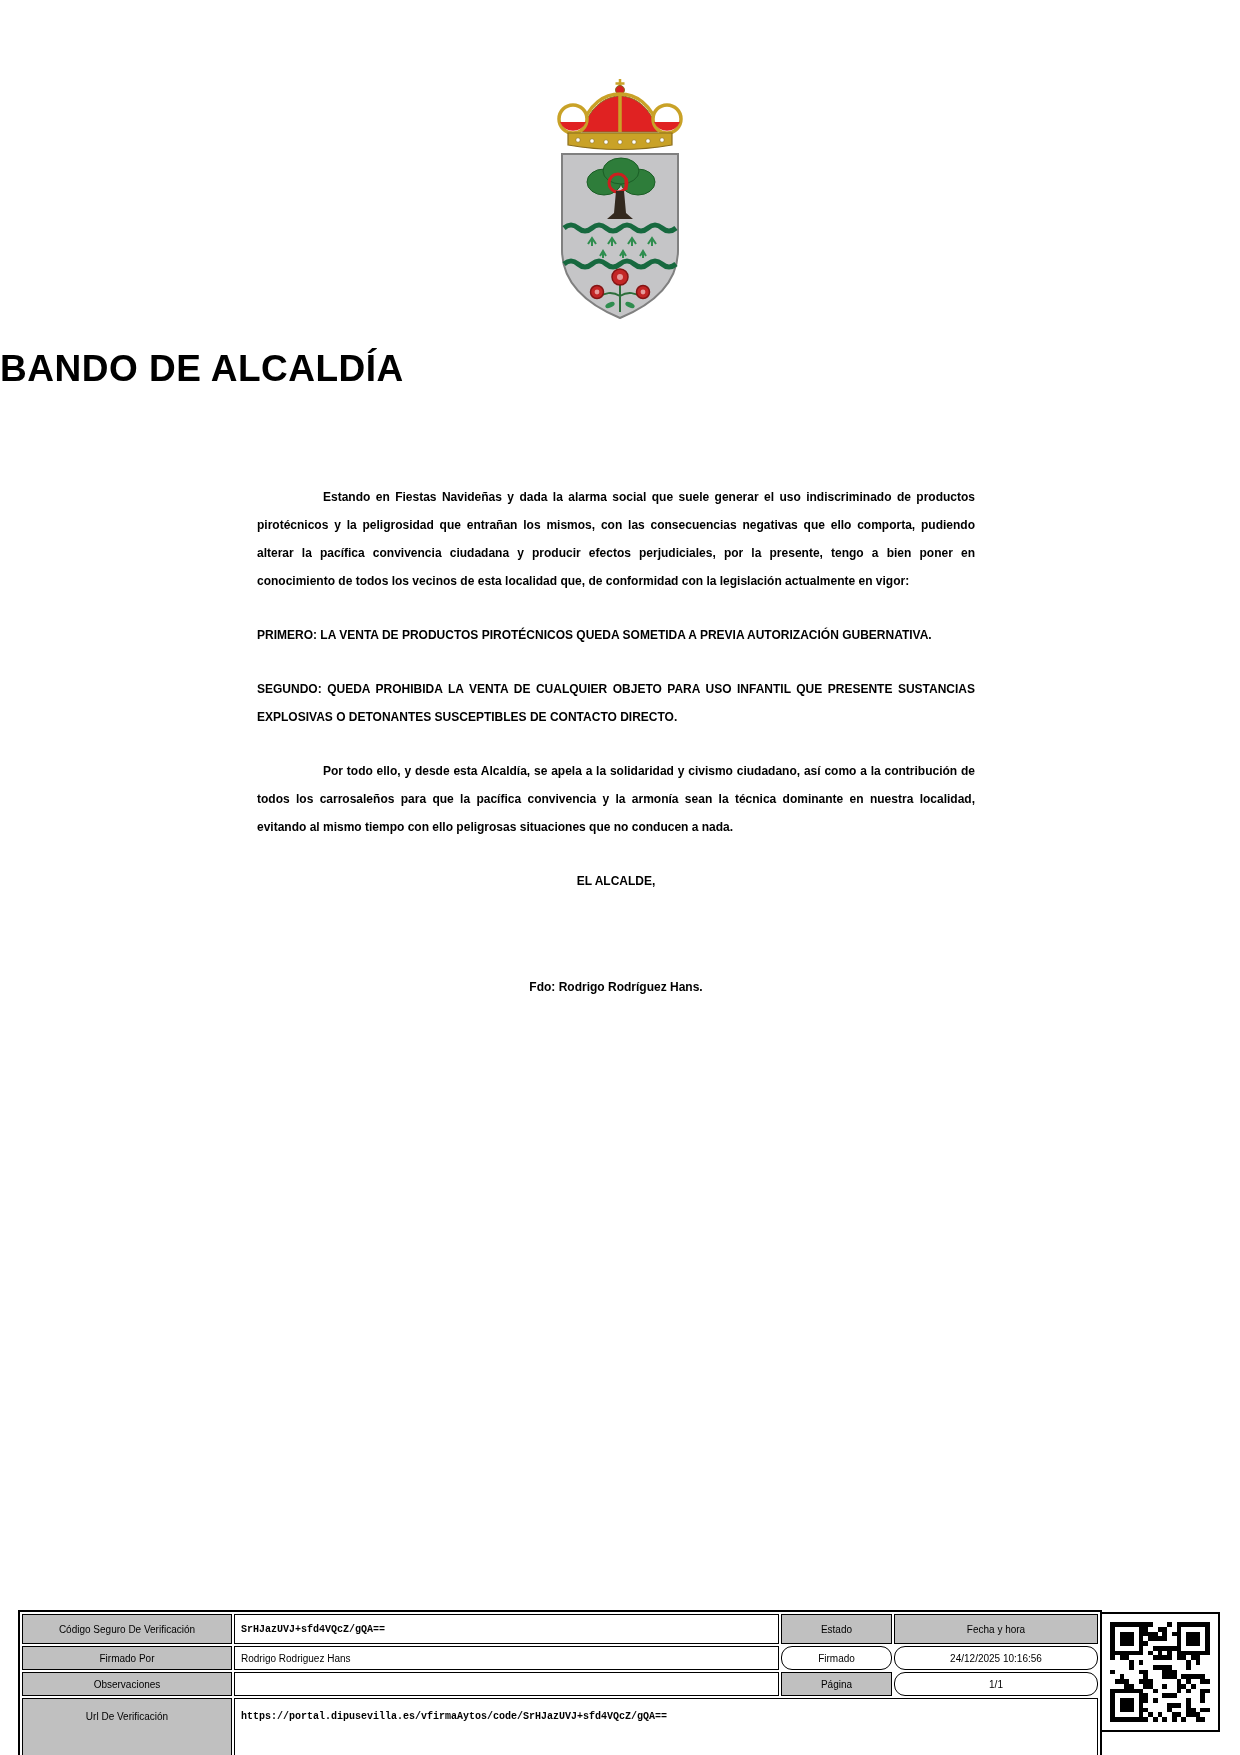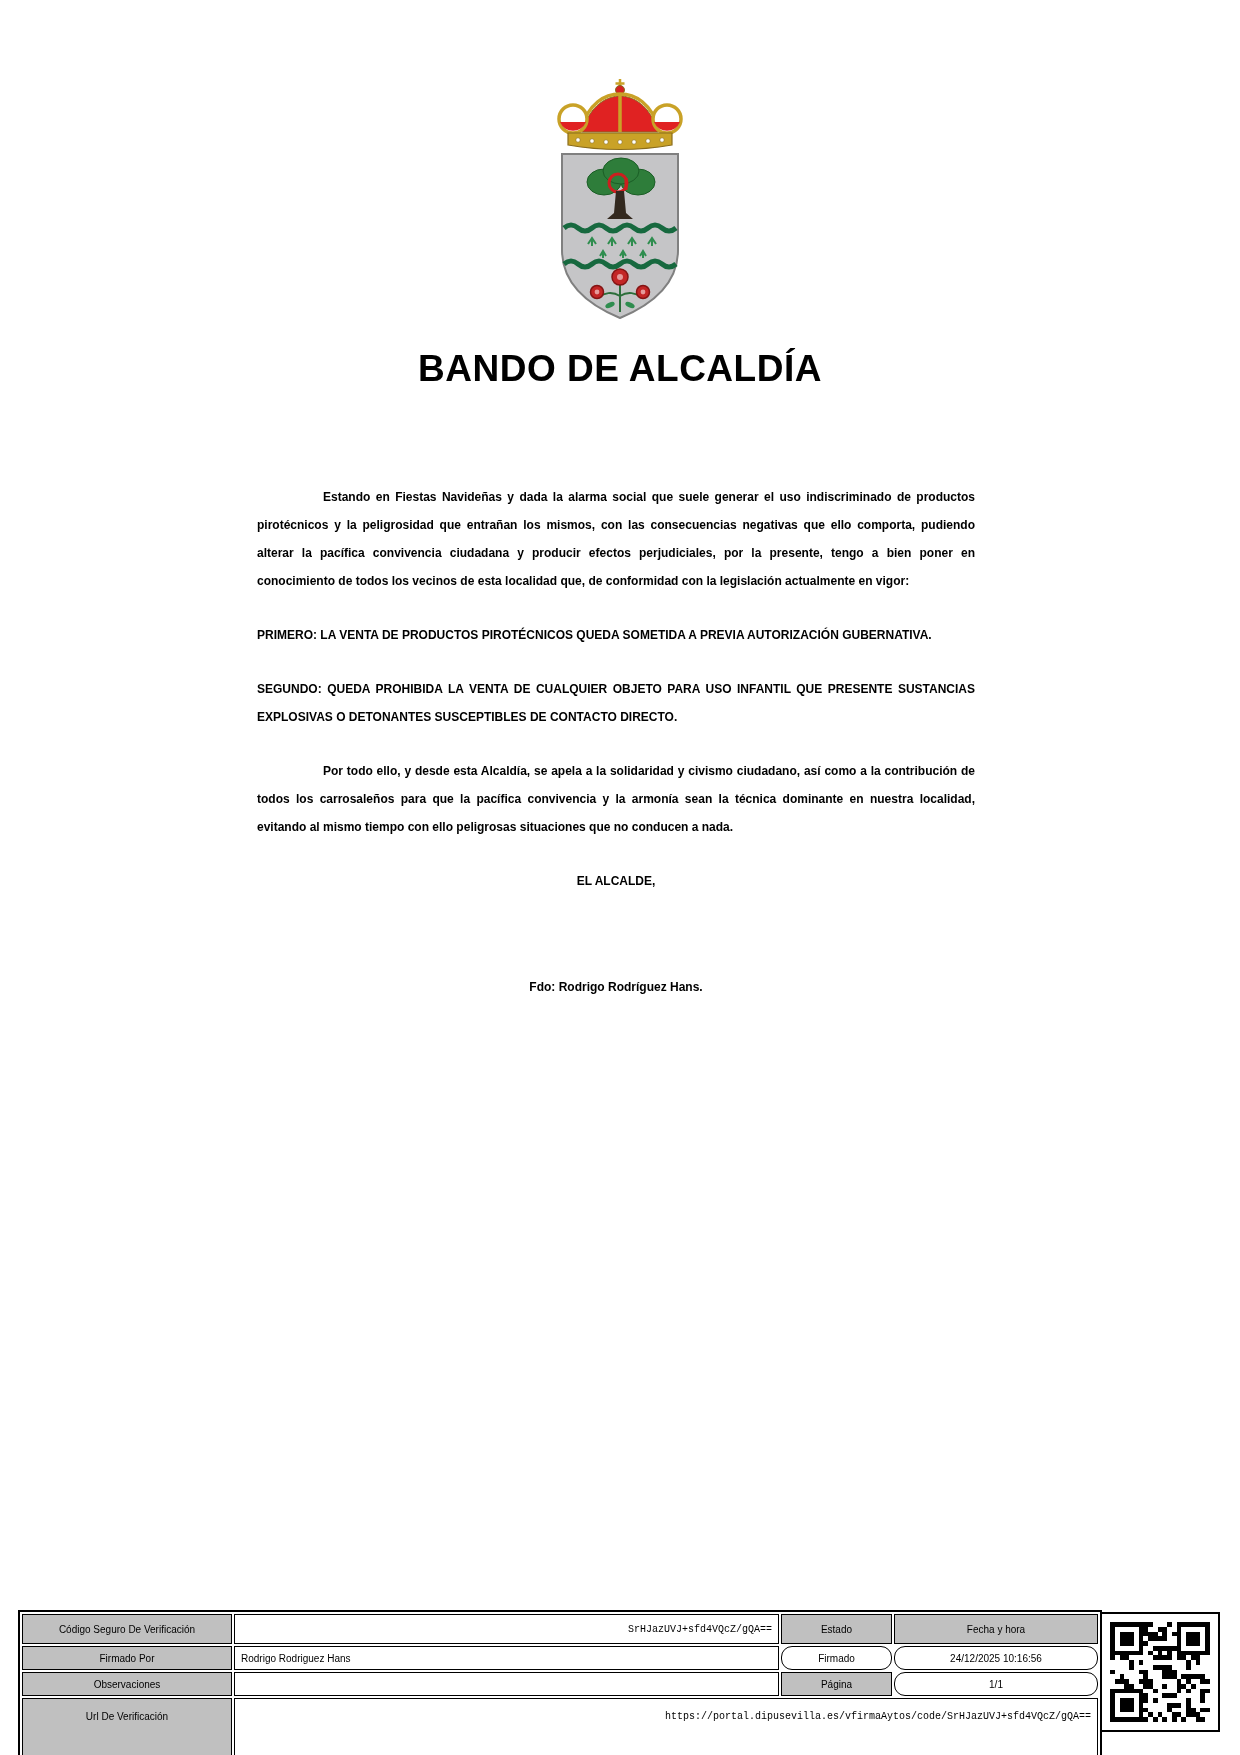--- a/index.html
+++ b/index.html
@@ -6,21 +6,21 @@
   .page{
     position:relative;width:1240px;height:1755px;margin:0 auto;
     background:#ffffff;overflow:hidden;
     font-family:"Liberation Sans","DejaVu Sans",sans-serif;color:#000;
   }
   
   .crest{position:absolute;top:78px;left:50%;transform:translateX(-50%);}
   
   .doc-title{
     position:absolute;top:348px;left:0;width:100%;
-    text-align:center;font-size:37px;font-weight:700;letter-spacing:.5px;
+    font-size:37px;font-weight:700;letter-spacing:.5px;
   }
   
   .body-text{
     position:absolute;left:257px;top:483px;width:718px;
     font-size:12px;line-height:28px;font-weight:700;text-align:justify;
   }
   .body-text p{margin:0 0 26px 0;}
   .body-text p.indent{text-indent:66px;}
   .body-text p.center{text-align:center;text-indent:0;}
   .sig{margin-top:78px !important;}
@@ -28,21 +28,21 @@
   .vtable{
     position:absolute;left:18px;top:1610px;width:1080px;
     border:2px solid #000;border-collapse:separate;border-spacing:2px;
     background:#fff;table-layout:fixed;
   }
   .vtable td{
     border:1px solid #000;font-size:10px;padding:1px 6px;
     overflow:hidden;white-space:nowrap;vertical-align:middle;
   }
   .vtable .lbl{background:#c0c0c0;text-align:center;}
-  .vtable .mono{font-family:"Liberation Mono","DejaVu Sans Mono",monospace;text-align:right;}
+  .vtable .mono{font-family:"Liberation Mono","DejaVu Sans Mono",monospace;text-align:left;font-weight:bold;}
   .vtable .ctr{text-align:center;border-radius:11px;}
   .vtable tr.r1 td{height:26px;}
   .vtable tr.r2 td,.vtable tr.r3 td{height:20px;}
   .vtable tr.r4 td{height:44px;vertical-align:top;padding-top:12px;}
   
   .qrbox{
     position:absolute;left:1100px;top:1612px;width:116px;height:116px;
     border:2px solid #000;background:#fff;
     display:flex;align-items:center;justify-content:center;
   }

